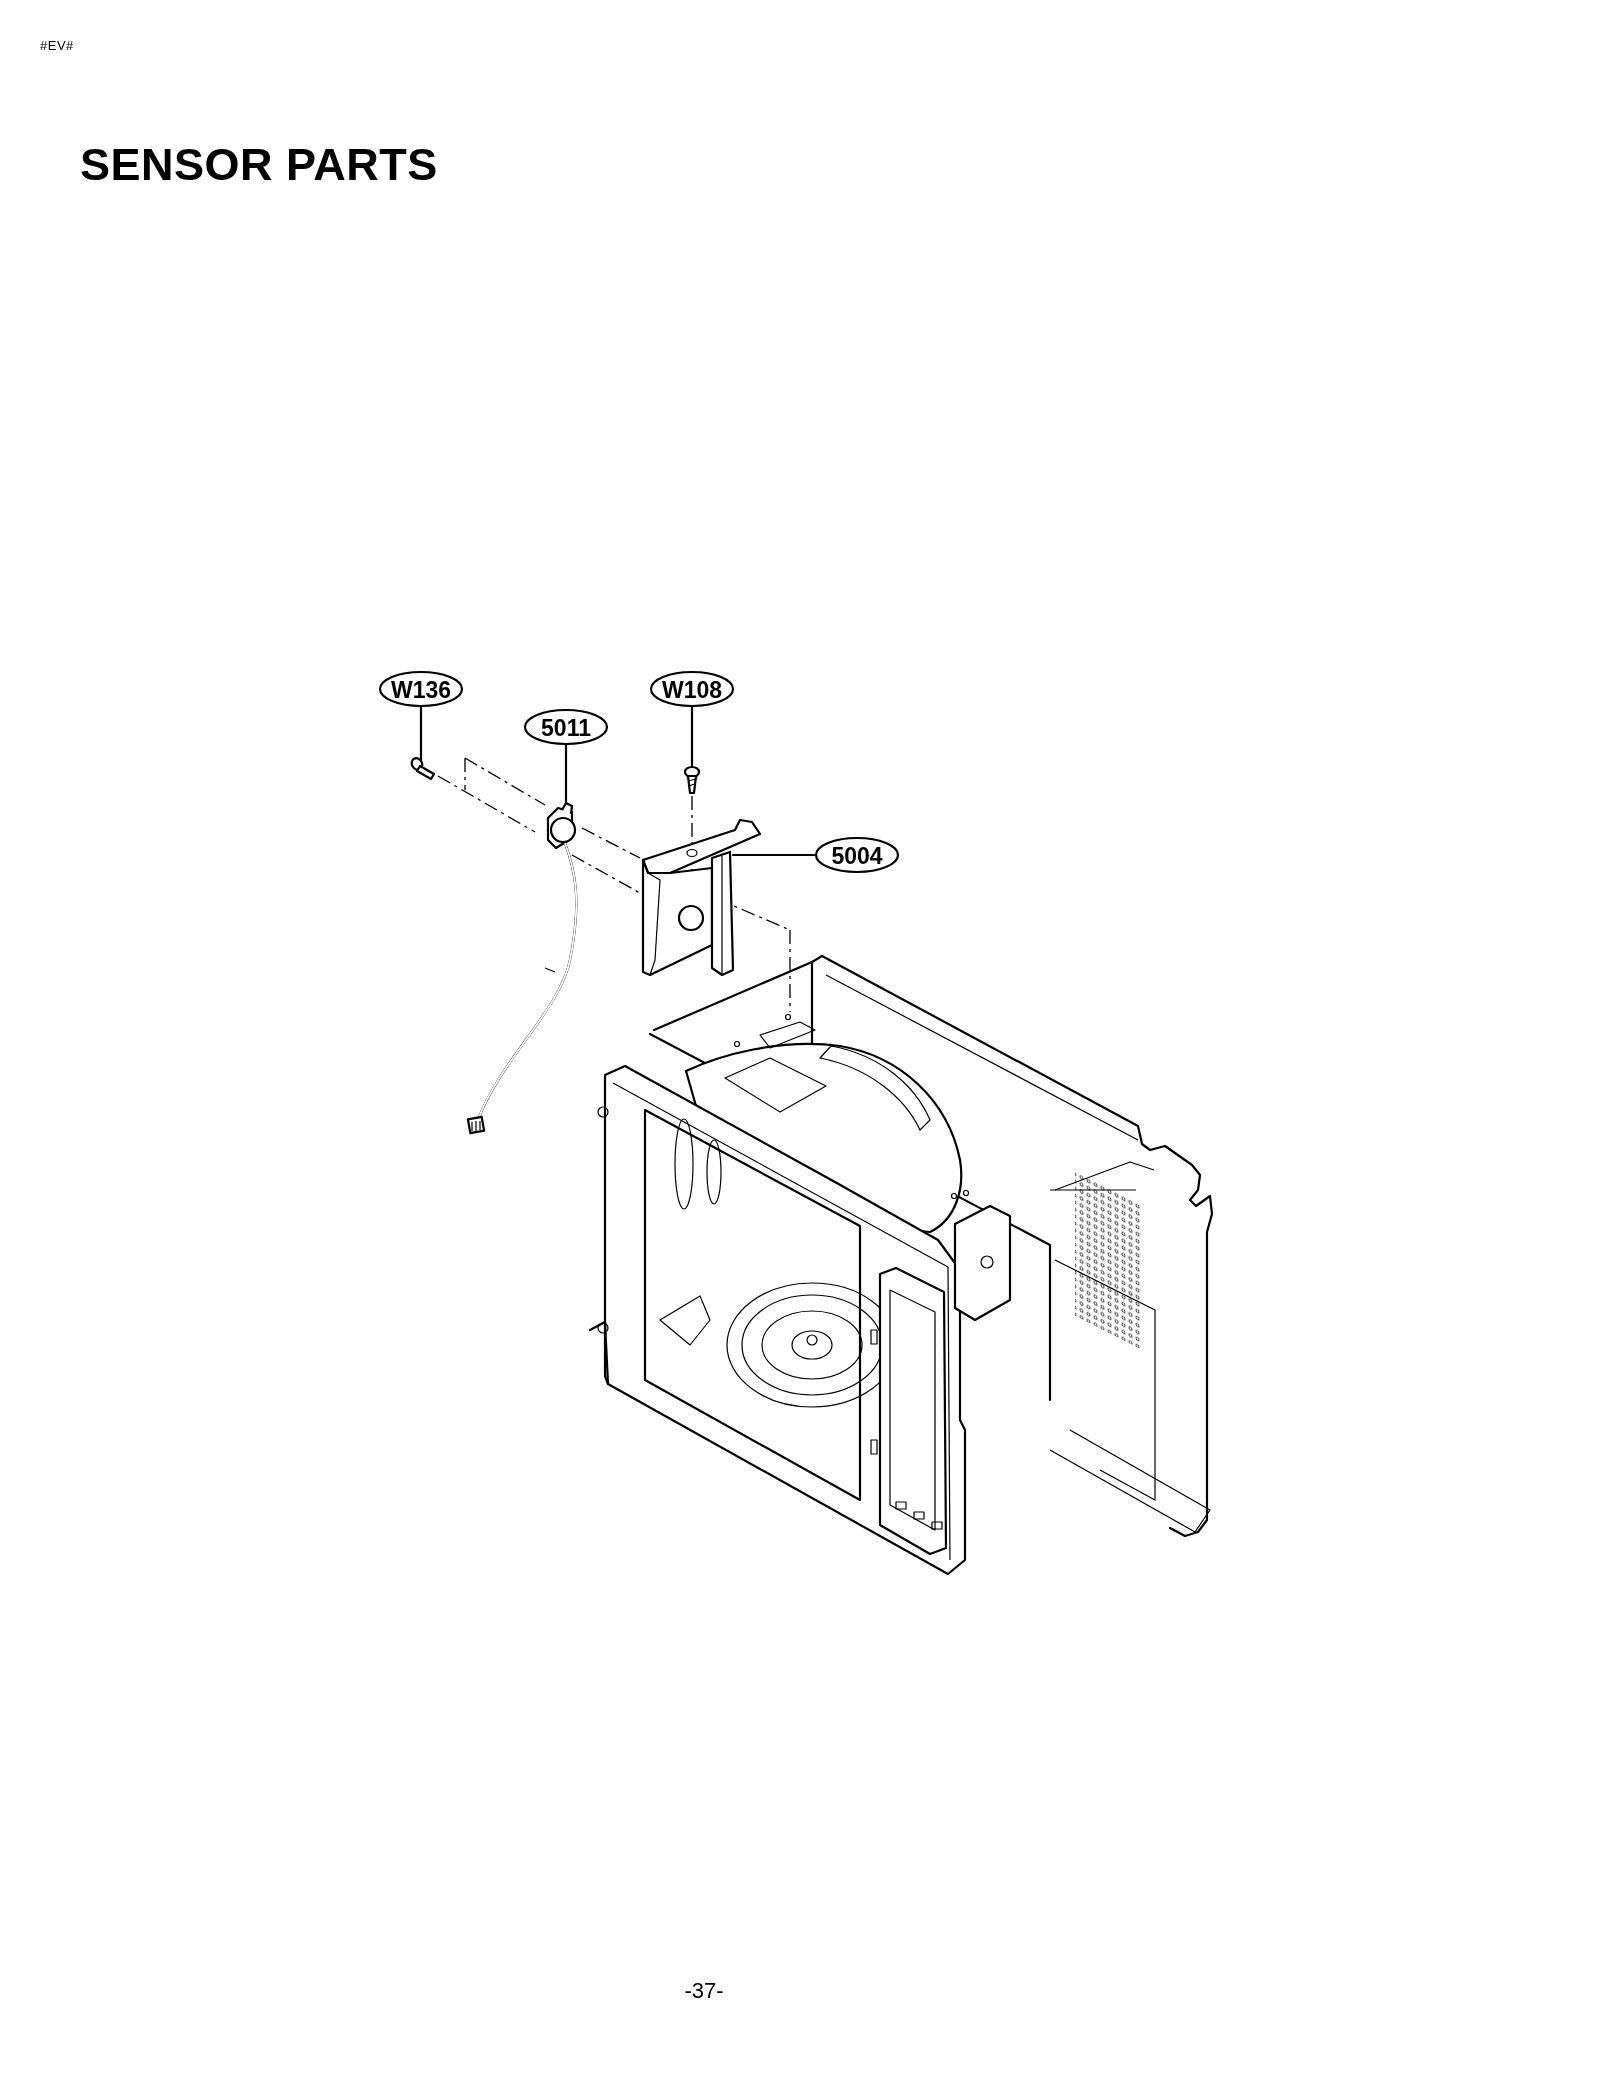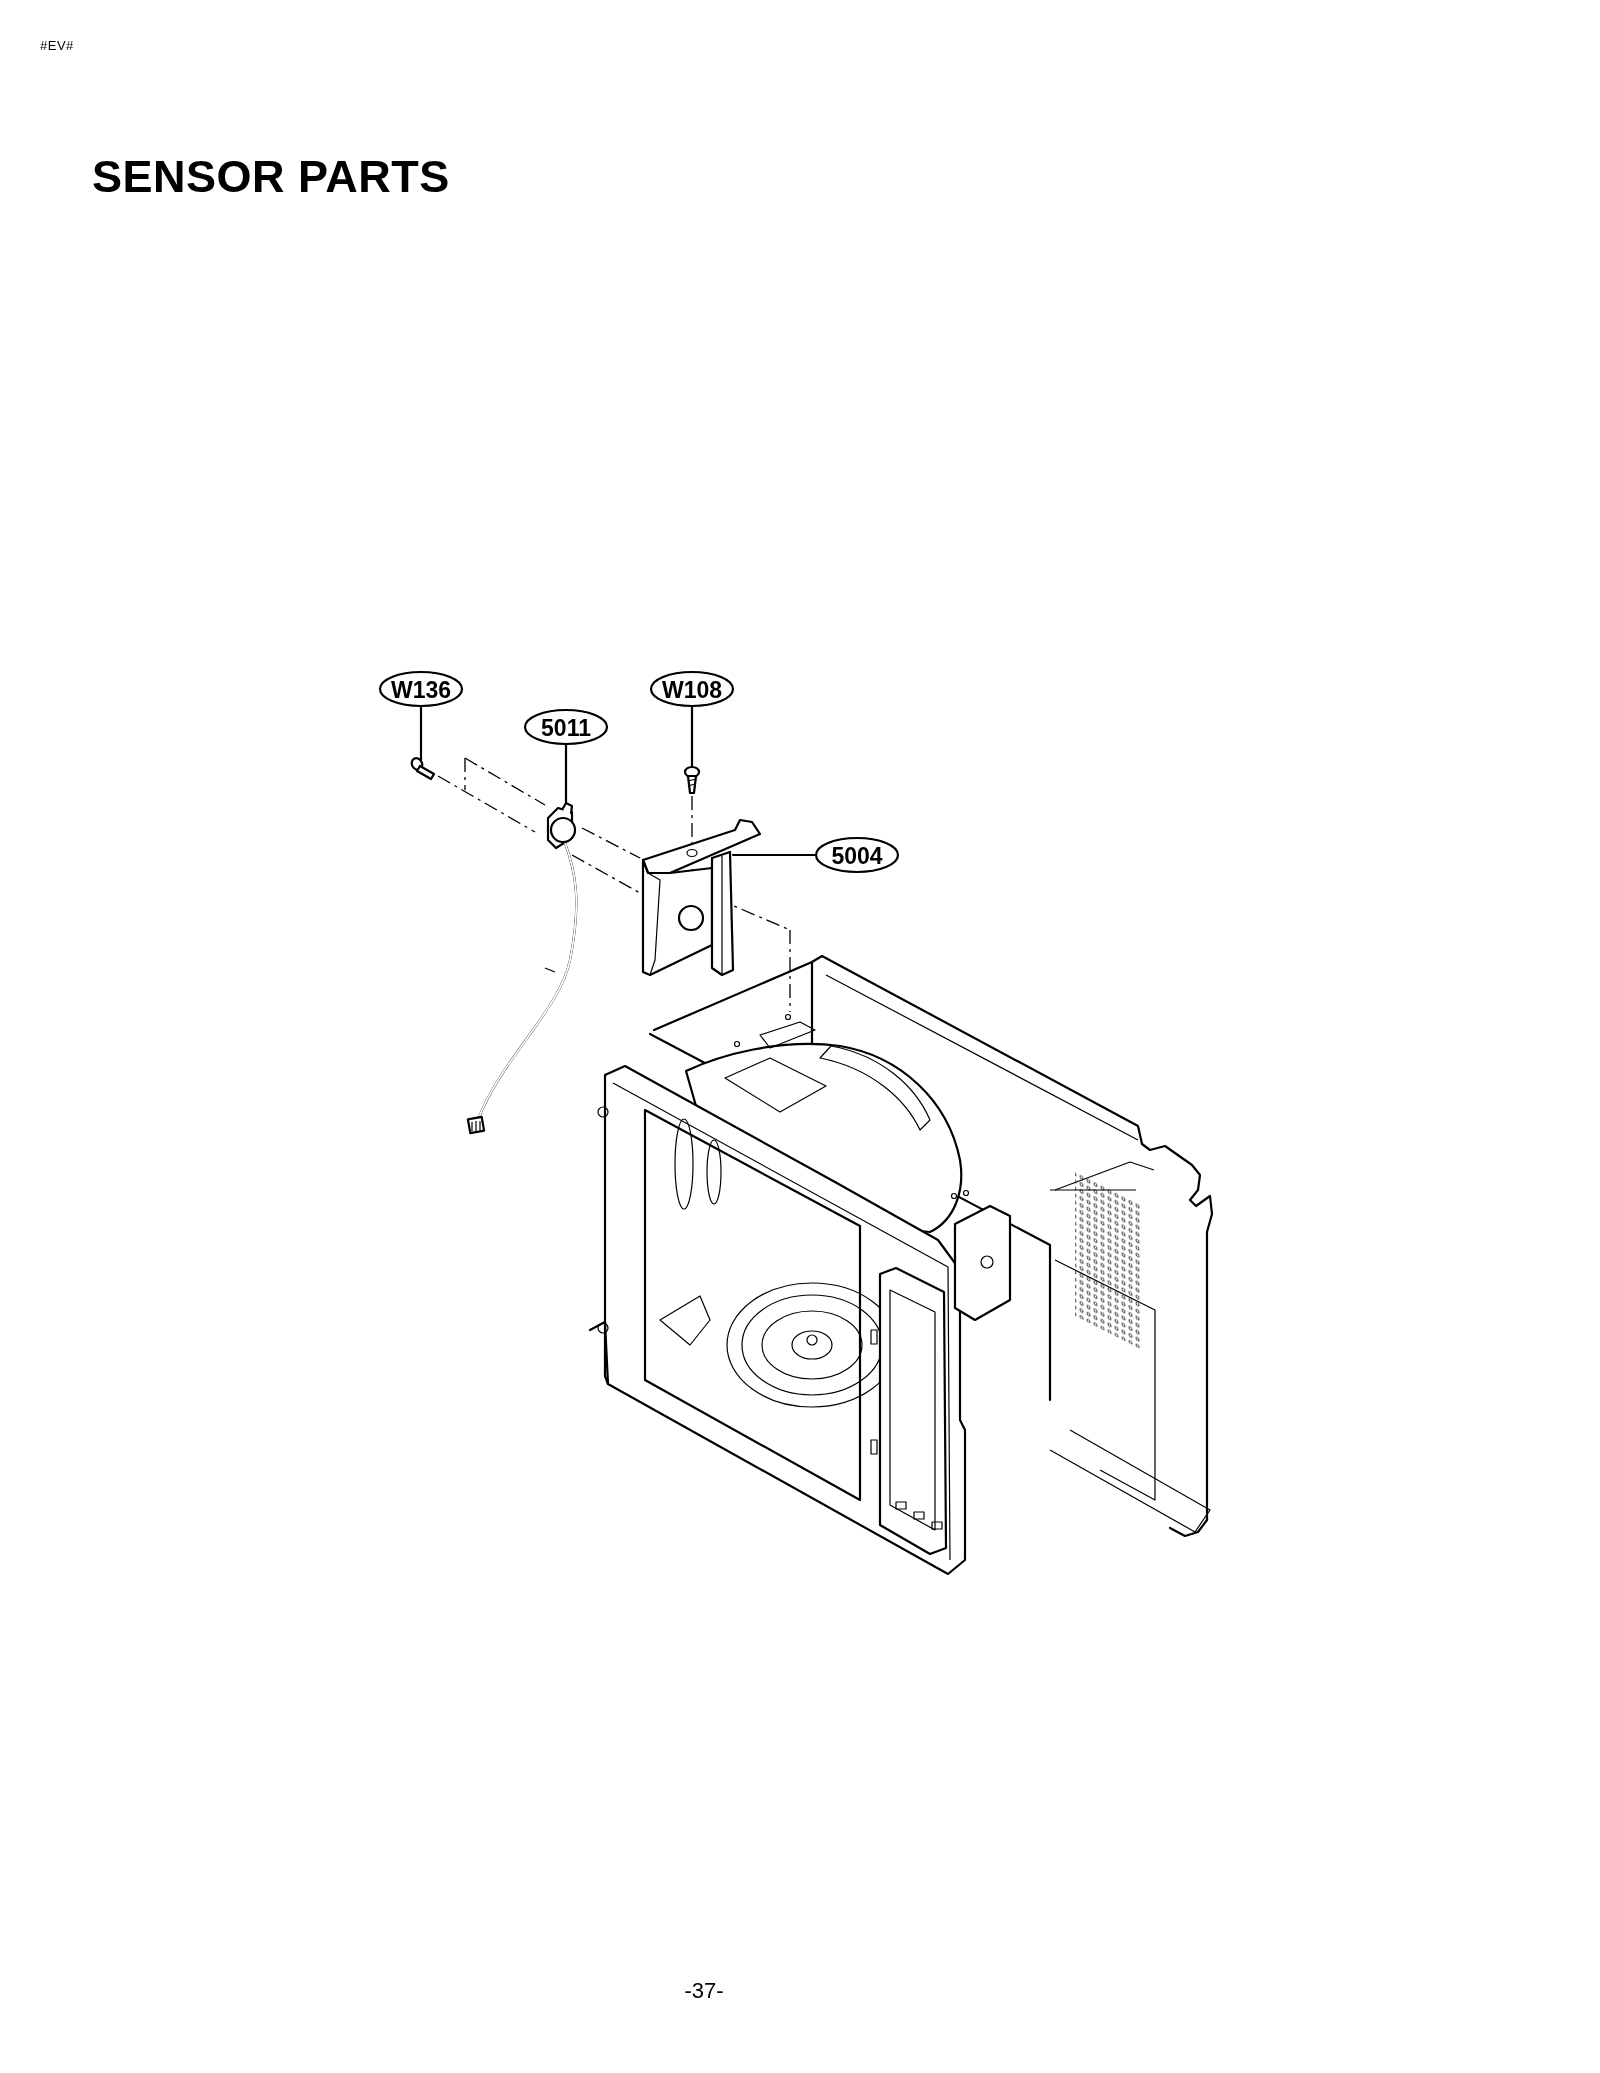--- a/index.html
+++ b/index.html
@@ -1,18 +1,18 @@
 <!DOCTYPE html>
 <html><head>
 <meta charset="utf-8">
 <style>
   html, body { margin: 0; padding: 0; background: #ffffff; }
   body { width: 1600px; height: 2073px; position: relative; overflow: hidden; font-family: "Liberation Sans", sans-serif; color: #000; }
   .doc-code { position: absolute; left: 40px; top: 38px; font-size: 13px; font-weight: normal; letter-spacing: 0.5px; }
-  .page-title { position: absolute; left: 76px; top: 138px; font-size: 45px; font-weight: bold; letter-spacing: 0.5px; margin: 16px; line-height: 1; }
+  .page-title { position: absolute; left: 76px; top: 138px; font-size: 45px; font-weight: bold; letter-spacing: 0.5px; margin: 4px; line-height: 1; }
   .diagram { position: absolute; left: 0; top: 0; width: 1600px; height: 2073px; }
   .callout-text { font-family: "Liberation Sans", sans-serif; font-weight: bold; font-size: 23px; text-anchor: middle; dominant-baseline: central; fill: #000; }
   .page-number { position: absolute; left: 0; width: 1408px; top: 1978px; text-align: center; font-size: 22px; }
   .ln { stroke: #000; fill: none; stroke-width: 2.2; stroke-linejoin: round; stroke-linecap: round; }
   .lt { stroke: #000; fill: none; stroke-width: 1.2; stroke-linejoin: round; }
   .lw { stroke: #000; fill: #fff; stroke-width: 2.2; stroke-linejoin: round; }
   .dash { stroke: #000; fill: none; stroke-width: 1.3; stroke-dasharray: 14 5 3 5; }
 </style>
 </head>
 <body>

